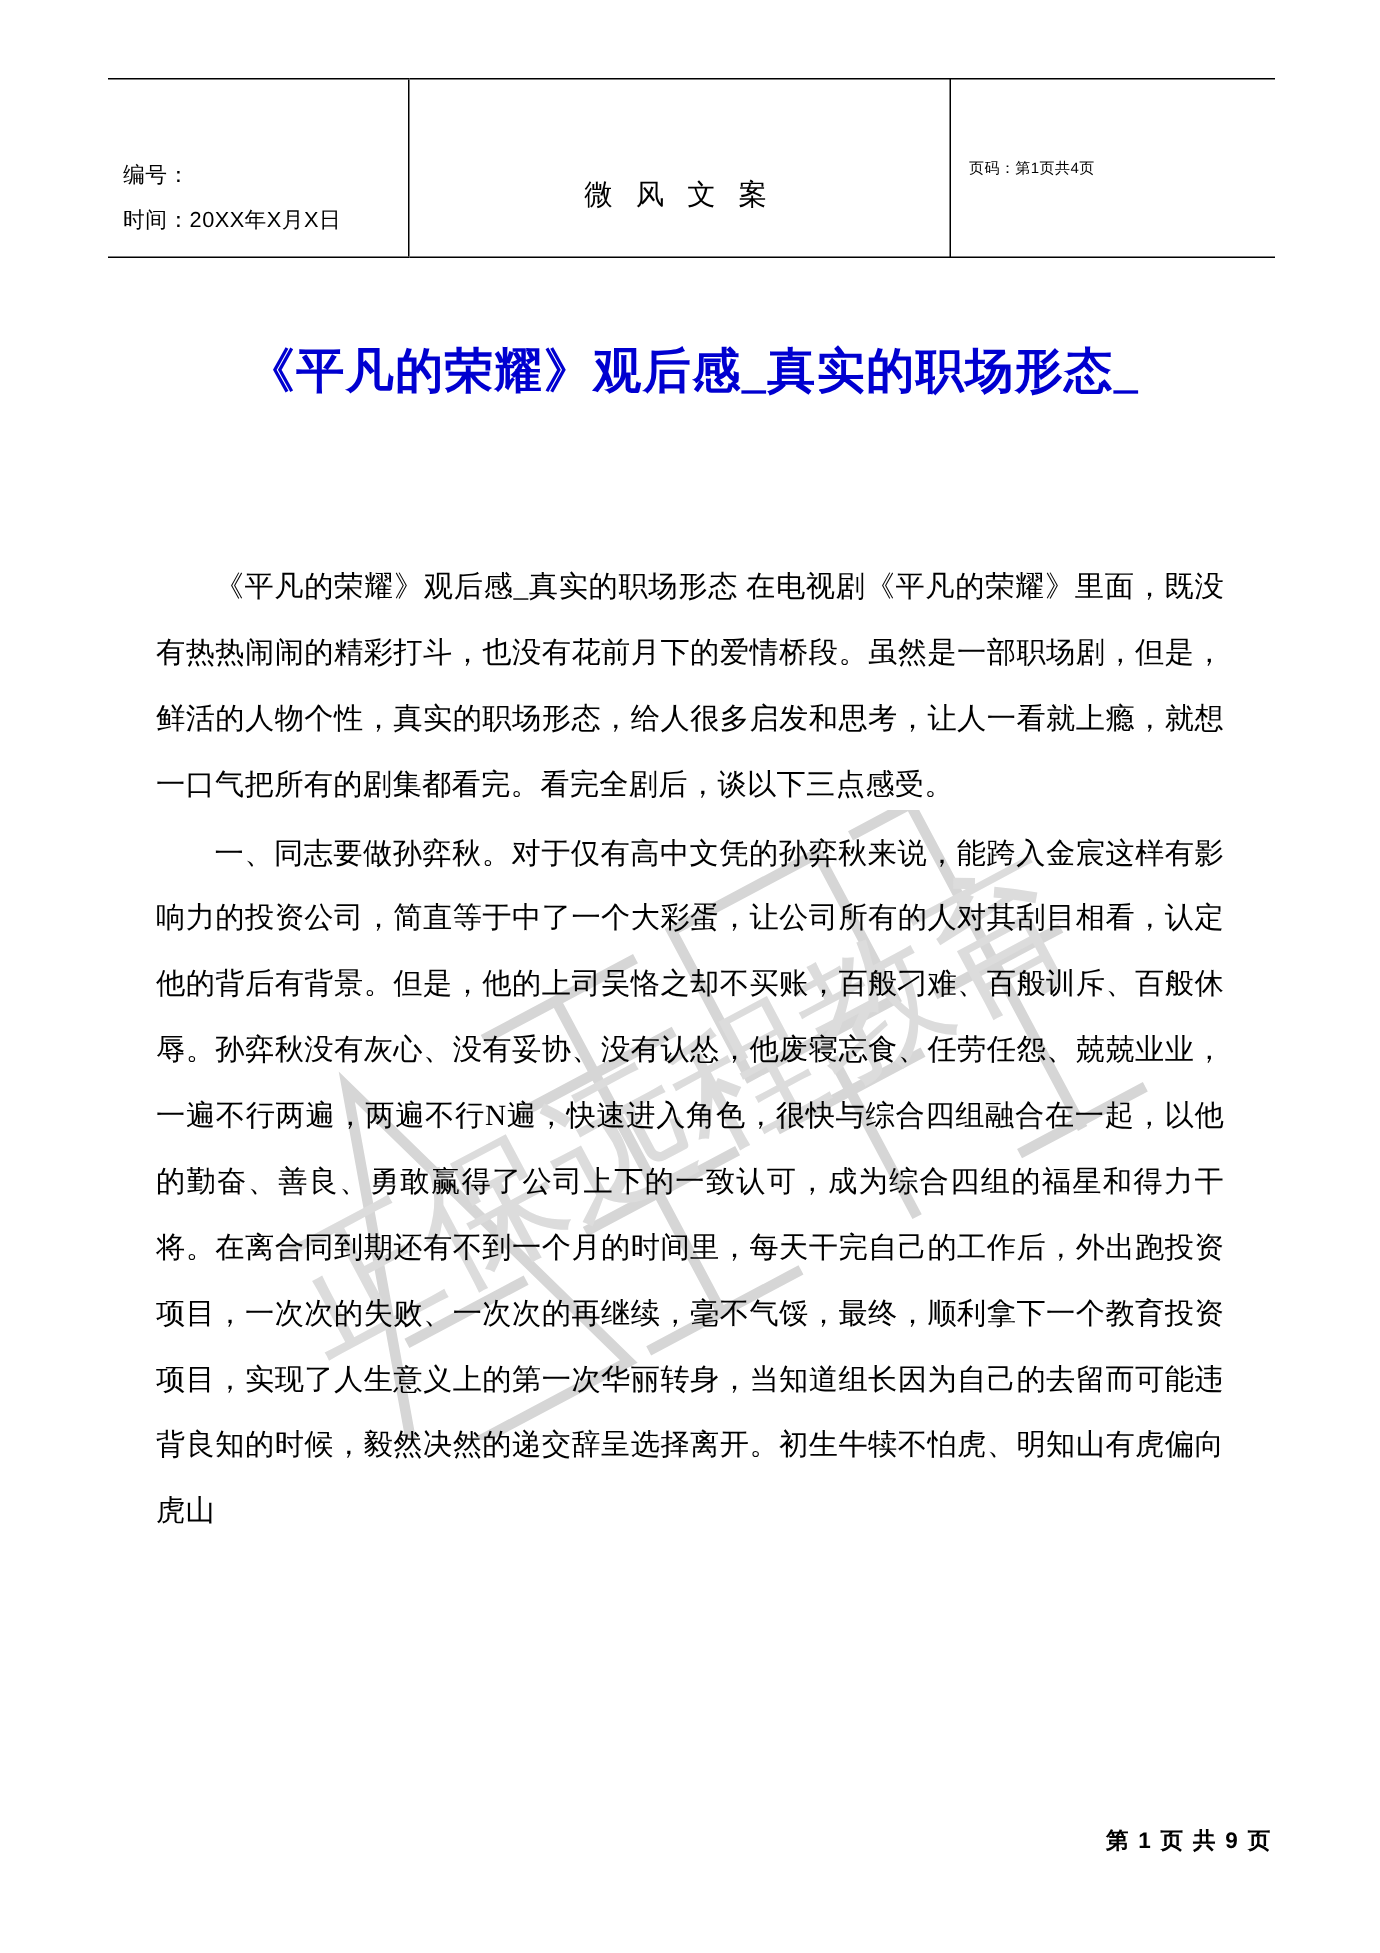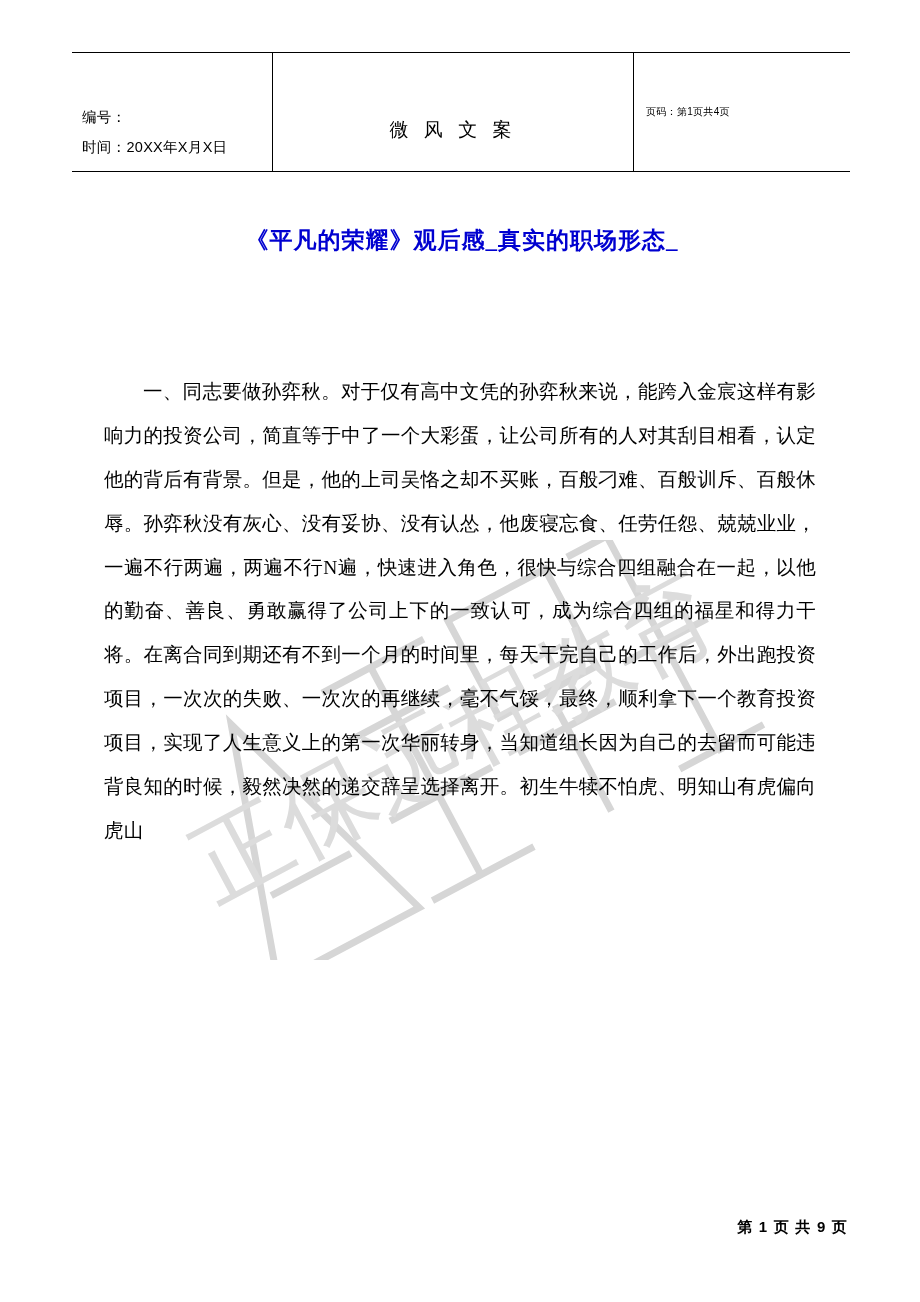--- a/index.html
+++ b/index.html
@@ -81,21 +81,21 @@
     letter-spacing: 0.3px;
   }
 
   
   .doc-title {
     position: absolute;
     left: 122px;
     top: 222px;
     width: 680px;
     text-align: center;
-    font-size: 23px;
+    font-size: 32px;
     font-weight: bold;
     color: #0000d0;
     line-height: 1.62;
     font-family: "Liberation Serif", serif;
     letter-spacing: 1px;
     z-index: 2;
   }
 
   
   .body-text {
@@ -166,18 +166,19 @@
       <td class="col-right">
         <div class="hdr-right-inner">页码：第1页共4页</div>
       </td>
     </tr>
   </tbody>
     </table>
 
   <div class="doc-title">《平凡的荣耀》观后感_真实的职场形态_</div>
 
   <div class="body-text">
+    <p>《平凡的荣耀》观后感_真实的职场形态    在电视剧《平凡的荣耀》里面，既没有热热闹闹的精彩打斗，也没有花前月下的爱情桥段。虽然是一部职场剧，但是，鲜活的人物个性，真实的职场形态，给人很多启发和思考，让人一看就上瘾，就想一口气把所有的剧集都看完。看完全剧后，谈以下三点感受。</p>
     <p>一、同志要做孙弈秋。对于仅有高中文凭的孙弈秋来说，能跨入金宸这样有影响力的投资公司，简直等于中了一个大彩蛋，让公司所有的人对其刮目相看，认定他的背后有背景。但是，他的上司吴恪之却不买账，百般刁难、百般训斥、百般休辱。孙弈秋没有灰心、没有妥协、没有认怂，他废寝忘食、任劳任怨、兢兢业业，一遍不行两遍，两遍不行N遍，快速进入角色，很快与综合四组融合在一起，以他的勤奋、善良、勇敢赢得了公司上下的一致认可，成为综合四组的福星和得力干将。在离合同到期还有不到一个月的时间里，每天干完自己的工作后，外出跑投资项目，一次次的失败、一次次的再继续，毫不气馁，最终，顺利拿下一个教育投资项目，实现了人生意义上的第一次华丽转身，当知道组长因为自己的去留而可能违背良知的时候，毅然决然的递交辞呈选择离开。初生牛犊不怕虎、明知山有虎偏向虎山</p>
   </div>
 
   <div class="footer">第 1 页 共 9 页</div>
 
 </div>
 
 </body></html>

